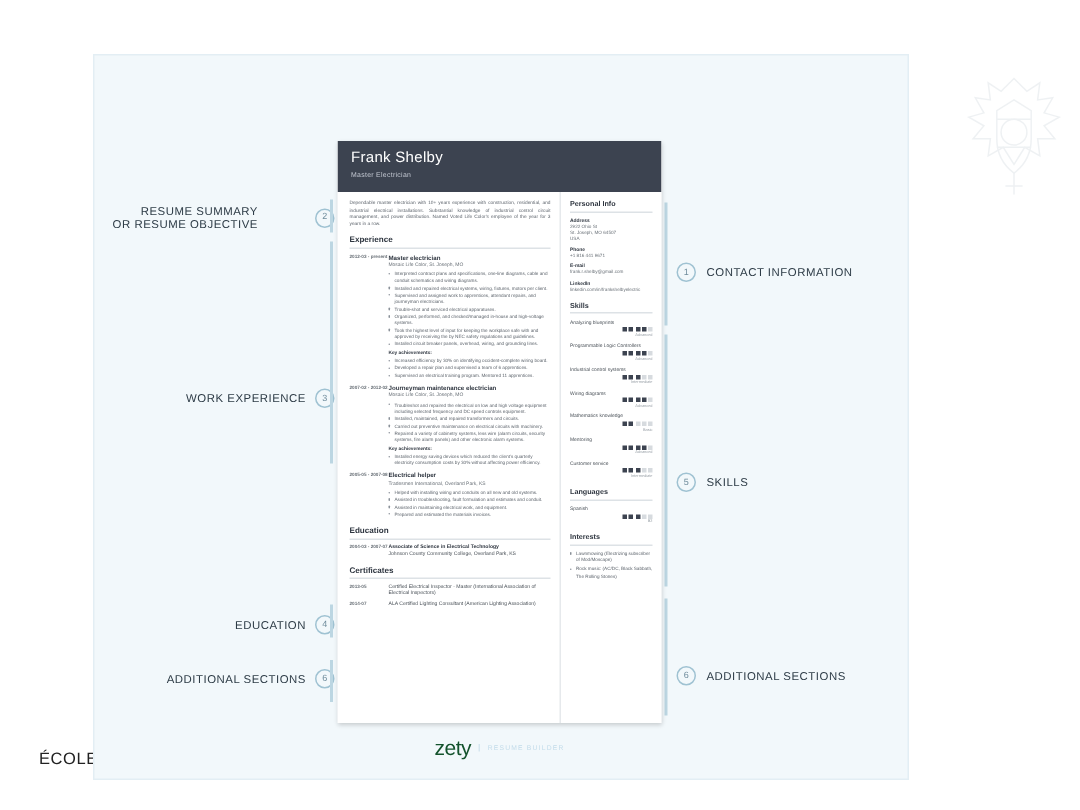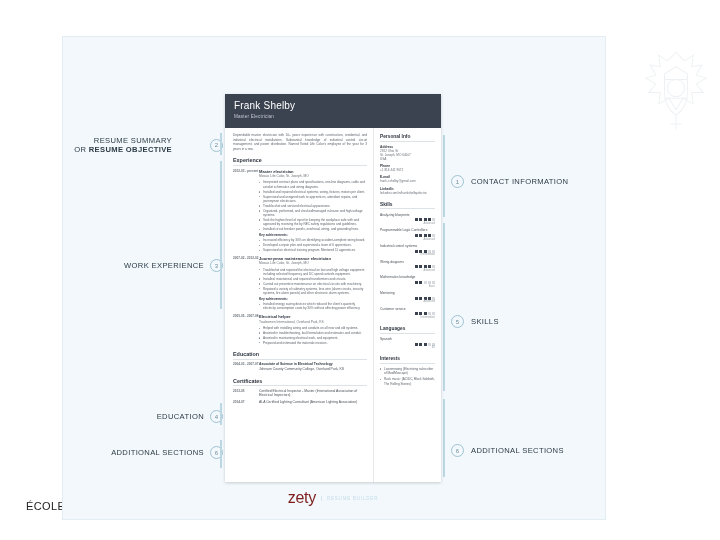--- a/index.html
+++ b/index.html
@@ -32,21 +32,21 @@
     color:#fff;font-weight:bold;font-size:12.5px;letter-spacing:.8px;
   }
 
   
   .callout{position:absolute;display:flex;align-items:center;}
   .callout-left{justify-content:flex-end;}
   .co-text{
     font-size:7.6px;color:#2d3b46;letter-spacing:.35px;white-space:nowrap;
     text-transform:uppercase;
   }
-  .co-text b{font-weight:bold;}
+  .co-text b{font-weight:normal;}
   .co-num{
     width:11px;height:11px;border-radius:50%;border:1px solid #9fc2d2;
     color:#6f8c9c;font-size:6px;display:flex;align-items:center;justify-content:center;
     background:#f2f8fb;flex:none;
   }
   .callout-left .co-num{margin-left:6px;}
   .callout-right .co-num{margin-right:7px;}
 
   
   .bracket{position:absolute;width:2px;background:#bcd6e2;}
@@ -112,21 +112,21 @@
     position:relative;margin-top:2px;
   }
   .int-item:before{
     content:"";position:absolute;left:0;top:1.6px;width:1.3px;height:1.3px;
     background:#8a9199;border-radius:50%;
   }
   .brand{
     position:absolute;left:225px;top:486px;width:216px;height:24px;
     display:flex;align-items:center;justify-content:center;gap:5px;
   }
-  .brand-zety{font-size:16px;color:#7f1d1d;letter-spacing:-.3px;}
+  .brand-zety{font-size:14px;color:#14532d;letter-spacing:-.3px;}
   .brand-sub{font-size:4.5px;color:#c3dcea;letter-spacing:.8px;border-left:1px solid #d5e6f0;padding-left:5px;}
 </style>
 </head>
 <body>
 
 <div class="slide">
 
   <div class="crest">
     <svg viewBox="0 0 100 120">
       <g fill="none" stroke="#7a8fa0" stroke-width="1.4">

